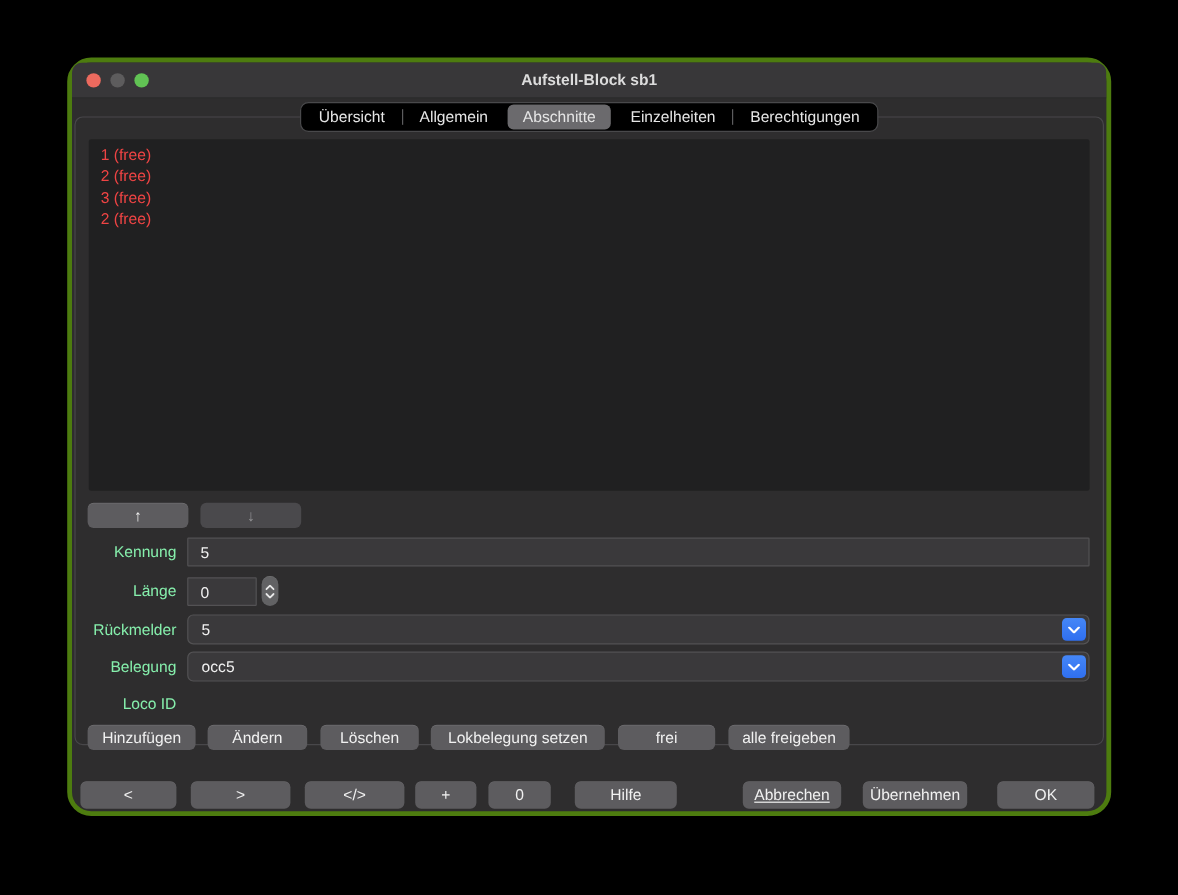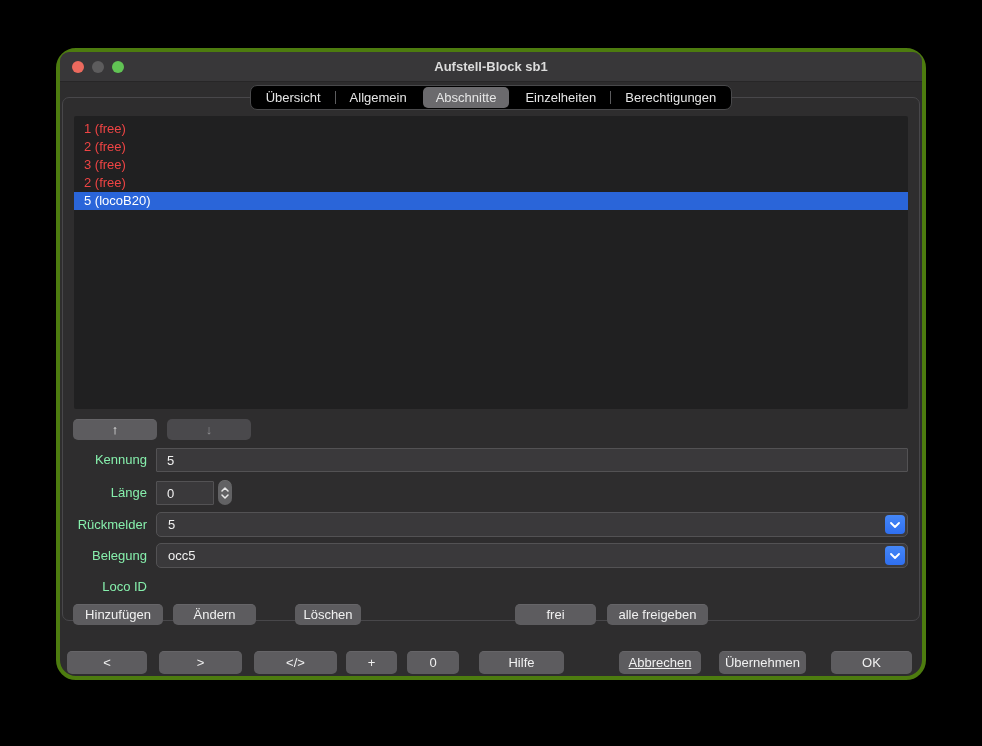--- a/index.html
+++ b/index.html
@@ -126,21 +126,20 @@
       </div>
     </div>
 
     <div class="pane">
 
       <div class="sectionlist">
         <div class="lrow">1 (free)</div>
         <div class="lrow">2 (free)</div>
         <div class="lrow">3 (free)</div>
         <div class="lrow">2 (free)</div>
-        <div class="lrow selected">5 (locoB20)</div>
       </div>
 
       <div class="btn" style="left:10px;top:321px;width:84px;">
         <span>↑</span>
       </div>
       <div class="btn disabled" style="left:104px;top:321px;width:84px;">
         <span>↓</span>
       </div>
 
       <div class="flabel" style="top:354px;">Kennung</div>
@@ -178,21 +177,22 @@
           <svg width="10" height="6" viewBox="0 0 10 6">
               <polyline points="1,1 5,5 9,1" fill="none" stroke="#fff" stroke-width="1.8" stroke-linecap="round" stroke-linejoin="round"></polyline>
             </svg>
         </span>
       </div>
 
       <div class="flabel" style="top:481px;">Loco ID</div>
 
       <div class="btn" style="left:10px;top:506px;width:90px;">Hinzufügen</div>
       <div class="btn" style="left:110px;top:506px;width:83px;">Ändern</div>
-      <div class="btn" style="left:204px;top:506px;width:66px;margin-left:28px;">Löschen</div>
+      <div class="btn" style="left:204px;top:506px;width:82px;">Löschen</div>
+      <div class="btn" style="left:296px;top:506px;width:145px;">Lokbelegung setzen</div>
       <div class="btn" style="left:452px;top:506px;width:81px;">frei</div>
       <div class="btn" style="left:544px;top:506px;width:101px;">alle freigeben</div>
     </div>
 
     <div class="btn footer-btn" style="left:7px;width:80px;height:23px;">&lt;</div>
     <div class="btn footer-btn" style="left:99px;width:83px;height:23px;">&gt;</div>
     <div class="btn footer-btn" style="left:194px;width:83px;height:23px;">&lt;/&gt;</div>
     <div class="btn footer-btn" style="left:286px;width:51px;height:23px;">+</div>
     <div class="btn footer-btn" style="left:347px;width:52px;height:23px;">0</div>
     <div class="btn footer-btn" style="left:419px;width:85px;height:23px;">Hilfe</div>

